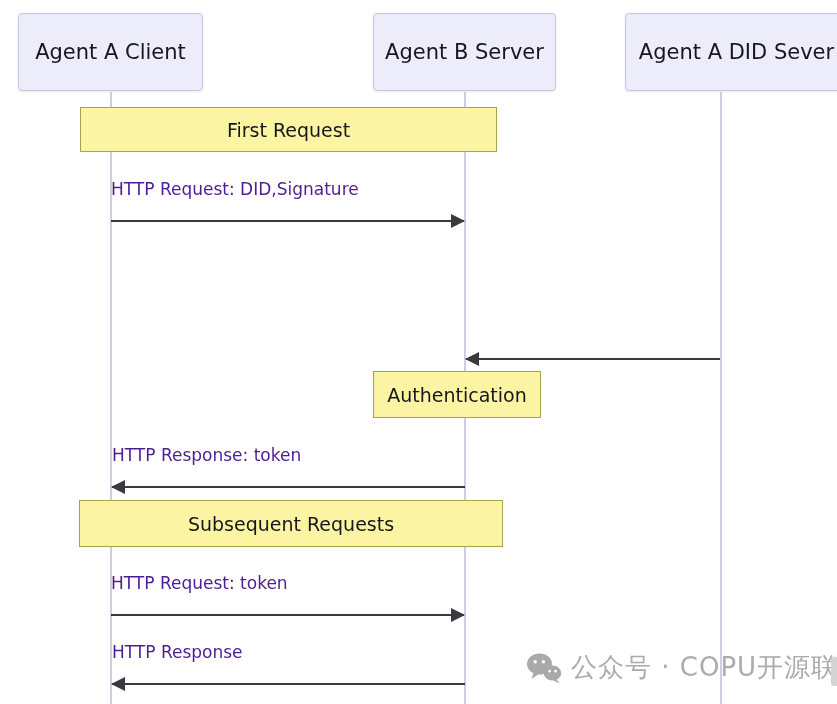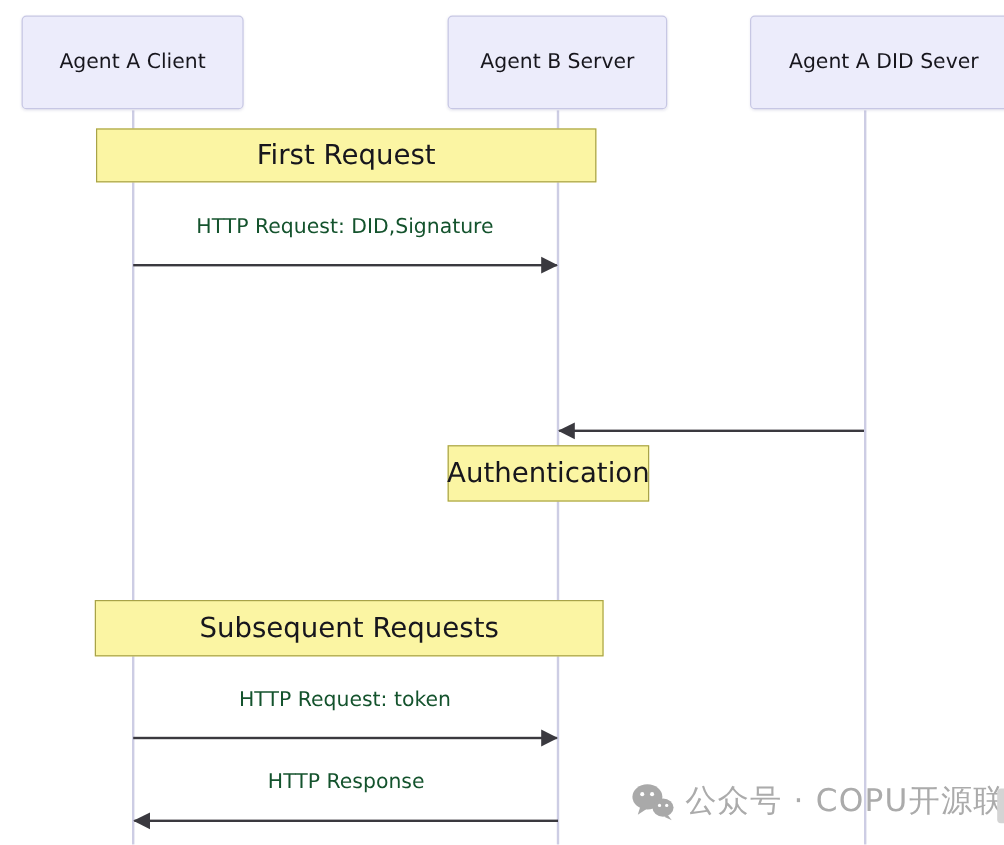--- a/index.html
+++ b/index.html
@@ -22,21 +22,21 @@
     position: absolute;
     top: 13px;
     height: 78px;
     background: #ececfb;
     border: 1px solid #c7c7e4;
     border-radius: 4px;
     box-shadow: 0 1px 2px rgba(120,120,170,0.15);
     display: flex;
     align-items: center;
     justify-content: center;
-    font-size: 17px;
+    font-size: 21px;
     color: #17161d;
     box-sizing: border-box;
   }
   .actor-a   { left: 18px;  width: 185px; }
   .actor-b   { left: 373px; width: 183px; }
   .actor-did { left: 625px; width: 223px; }
 
   
   .lifeline {
     position: absolute;
@@ -50,43 +50,43 @@
   .lifeline-did { left: 720px; }
 
   
   .note {
     position: absolute;
     background: #fbf5a3;
     border: 1px solid #a8a348;
     display: flex;
     align-items: center;
     justify-content: center;
-    font-size: 23px;
+    font-size: 19px;
     color: #17161d;
     box-sizing: border-box;
   }
   .note-first { left: 80px;  top: 107px; width: 417px; height: 45px; }
   .note-auth  { left: 373px; top: 371px; width: 168px; height: 47px; }
   .note-subs  { left: 79px;  top: 500px; width: 424px; height: 47px; }
 
   
   .msg {
     position: absolute;
     height: 52px;
   }
   .msg-label {
     position: absolute;
     left: 0;
     right: 0;
     top: 0;
     height: 22px;
     line-height: 22px;
-    text-align: center;
+    text-align: left;
     font-size: 17px;
-    color: #14532d;
+    color: #4c1d95;
     white-space: nowrap;
   }
   .msg-line {
     position: absolute;
     left: 0;
     right: 0;
     top: 42px;
     height: 2px;
     background: #3a393f;
   }
@@ -168,20 +168,25 @@
     <div class="msg-line"></div>
     <div class="msg-head right"></div>
   </div>
 
 
   <div class="msg msg-3">
     <div class="msg-line"></div>
     <div class="msg-head left"></div>
   </div>
 
+  <div class="msg msg-4">
+    <div class="msg-label">HTTP Response: token</div>
+    <div class="msg-line"></div>
+    <div class="msg-head left"></div>
+  </div>
 
   <div class="msg msg-5">
     <div class="msg-label">HTTP Request: token</div>
     <div class="msg-line"></div>
     <div class="msg-head right"></div>
   </div>
 
   <div class="msg msg-6">
     <div class="msg-label">HTTP Response</div>
     <div class="msg-line"></div>

